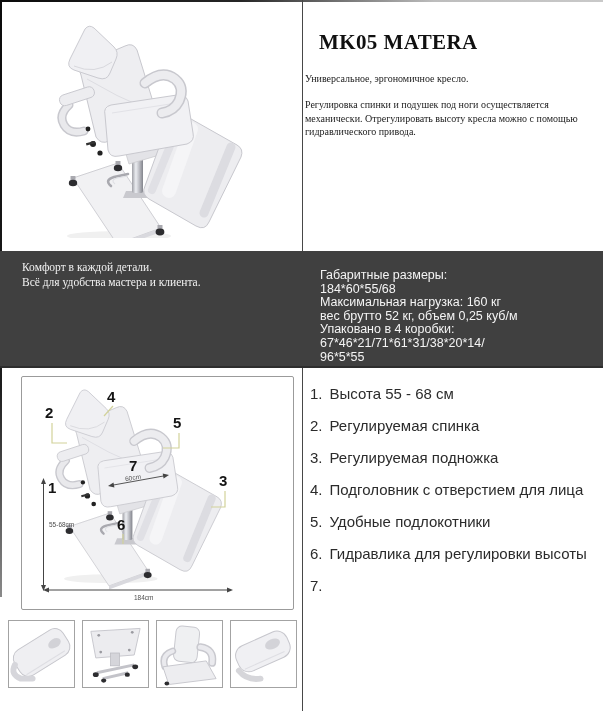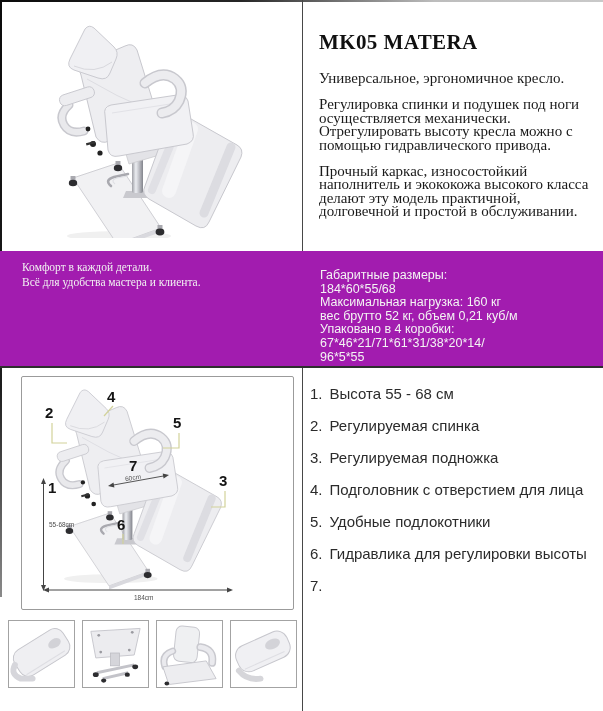--- a/index.html
+++ b/index.html
@@ -12,26 +12,26 @@
         background:linear-gradient(to bottom,#0b0b0b,#1d1d1d 65%,#8a8a8a);}
   .divider{position:absolute;left:302px;top:0;width:1px;height:711px;background:#474747;}
 
   
   .photo-section{position:absolute;left:57px;top:23px;width:190px;height:215px;}
 
   
   .info-section{position:absolute;left:303px;top:0;width:300px;height:177px;}
   .product-title{margin:30px 0 0 16px;font-family:"Liberation Serif",serif;
         font-size:21px;font-weight:bold;color:#101010;letter-spacing:.4px;}
-  .info-paragraph{width:282px;margin:13px 0 0 16px;font-family:"Liberation Serif",serif;
-        font-size:15px;line-height:13.4px;color:#1a1a1a;}
+  .info-paragraph{width:282px;margin:13px 0 0 2px;font-family:"Liberation Serif",serif;
+        font-size:10px;line-height:13.4px;color:#1a1a1a;}
   .info-paragraph.first{margin-top:17px;}
 
   
-  .banner{position:absolute;left:0;top:251px;width:603px;height:117px;background:#a21caf;
+  .banner{position:absolute;left:0;top:251px;width:603px;height:117px;background:#404040;
         border-bottom:2px solid #2e2e2e;box-sizing:border-box;}
   .banner-tagline{position:absolute;left:22px;top:9px;font-family:"Liberation Serif",serif;
         font-size:11.5px;line-height:15px;color:#f2f2f2;}
   .banner-specs{position:absolute;left:320px;top:6px;font-size:12.5px;line-height:13.6px;color:#f4f4f4;margin-top:12px;}
 
   
   .diagram-box{position:absolute;left:21px;top:376px;width:271px;height:232px;
         border:1px solid #9b9b9b;border-radius:2px;background:#fff;}
   .diagram-box svg{position:absolute;left:0;top:0;}
   .callout-num{position:absolute;font-size:15px;font-weight:600;color:#141414;line-height:18px;}
@@ -124,33 +124,32 @@
   <div class="photo-section">
     <svg width="190" height="215" viewBox="0 0 190 215">
       <use href="#chairArt"></use>
     </svg>
   </div>
 
   <div class="info-section">
     <div class="product-title">MK05 MATERA</div>
     <p class="info-paragraph first">Универсальное, эргономичное кресло.</p>
     <p class="info-paragraph">Регулировка спинки и подушек под ноги осуществляется механически. Отрегулировать высоту кресла можно с помощью гидравлического привода.</p>
-    <p class="info-paragraph">Прочный каркас, износостойкий наполнитель и экококожа высокого класса делают эту модель практичной, долговечной и простой в обслуживании.</p>
   </div>
 
   <div class="banner">
     <div class="banner-tagline">
       <div>Комфорт в каждой детали.</div>
       <div>Всё для удобства мастера и клиента.</div>
     </div>
     <div class="banner-specs">
       <div>Габаритные размеры:</div>
       <div>184*60*55/68</div>
       <div>Максимальная нагрузка: 160 кг</div>
-      <div>вес брутто 52 кг, объем 0,21 куб/м</div>
+      <div>вес брутто 52 кг, объем 0,25 куб/м</div>
       <div>Упаковано в 4 коробки: 67*46*21/71*61*31/38*20*14/</div>
       <div>96*5*55</div>
     </div>
   </div>
 
   <div class="diagram-box">
     <svg width="271" height="232" viewBox="0 0 271 232">
       <use href="#chairArt" transform="translate(33,10) scale(0.9)"></use>
 
       <g stroke="#d2d29a" stroke-width="1.2" fill="none">

